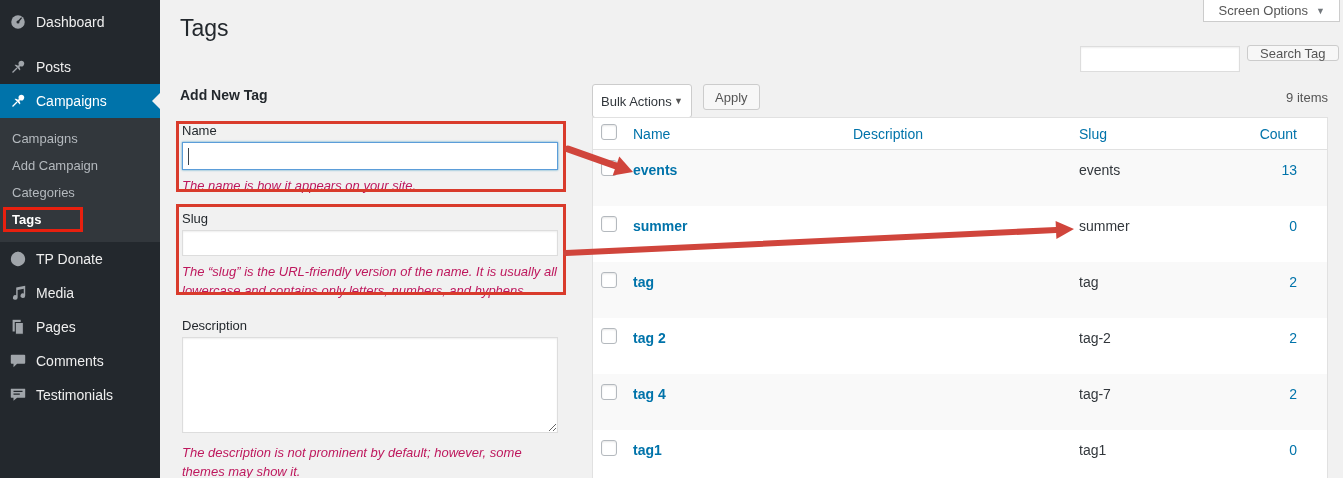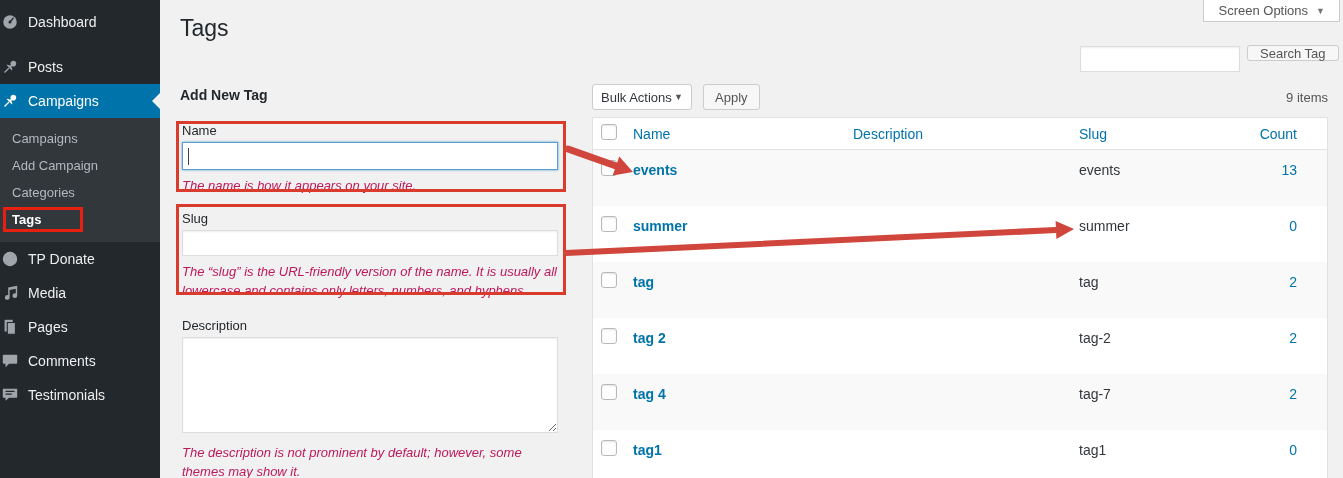--- a/index.html
+++ b/index.html
@@ -2,21 +2,21 @@
 <html><head>
 <meta charset="utf-8">
 <style>
   * { margin:0; padding:0; box-sizing:border-box; }
   body { font-family:"Liberation Sans", sans-serif; }
   #app { position:relative; width:1343px; height:478px; background:#f1f1f1; overflow:hidden; }
 
   
   .sidebar { position:absolute; left:0; top:0; width:160px; height:478px; background:#23282d; z-index:1; }
   .menu { padding-top:5px; }
-  .menu-item { display:flex; align-items:center; height:34px; padding-left:0; font-size:14px; color:#eee; cursor:pointer; position:relative; }
+  .menu-item { display:flex; align-items:center; height:34px; padding-left:8px; font-size:14px; color:#eee; cursor:pointer; position:relative; }
   .mi-icon { width:20px; height:20px; margin-right:8px; color:#a0a5aa; display:flex; align-items:center; justify-content:center; flex:none; }
   .mi-icon svg { width:18px; height:18px; fill:currentColor; }
   .menu-sep { height:11px; }
   .menu-item.active { background:#0073aa; color:#fff; }
   .menu-item.active .mi-icon { color:#fff; }
   .menu-item.active::after { content:""; position:absolute; right:0; top:50%; margin-top:-8px; border:8px solid transparent; border-right-color:#f1f1f1; }
   .submenu { background:#32373c; padding:7px 0 9px; }
   .submenu-item { padding:6px 12px; font-size:13px; line-height:15px; color:#b4b9be; cursor:pointer; }
   .submenu-item.current { color:#fff; font-weight:bold; }
 
@@ -35,21 +35,21 @@
   .field-slug { margin-top:16px; }
   .field-desc { margin-top:18px; }
   .input-wrap { position:relative; }
   .txt-input { width:100%; height:26px; border:1px solid #ddd; background:#fff; box-shadow:inset 0 1px 2px rgba(0,0,0,.07); padding:3px 6px; font-size:14px; font-family:inherit; color:#32373c; }
   .txt-input.focused { height:28px; border-color:#5b9dd9; box-shadow:0 0 2px rgba(30,140,190,.8); }
   .caret { position:absolute; left:6px; top:6px; width:1px; height:17px; background:#3c434a; }
   .help { font-style:italic; font-size:13px; color:#be185d; margin-top:6px; line-height:19px; }
   .desc-area { width:100%; height:96px; border:1px solid #ddd; background:#fff; box-shadow:inset 0 1px 2px rgba(0,0,0,.07); resize:both; font-family:inherit; font-size:14px; padding:4px 6px; color:#32373c; }
 
   
-  .bulk-select { position:absolute; left:592px; top:84px; width:100px; height:26px; background:#fff; border:1px solid #ccc; border-radius:3px; display:flex; align-items:center; justify-content:space-between; padding:0 8px; font-size:13px; color:#32373c; cursor:pointer; }
+  .bulk-select { position:absolute; left:592px; top:84px; width:100px; height:34px; background:#fff; border:1px solid #ccc; border-radius:3px; display:flex; align-items:center; justify-content:space-between; padding:0 8px; font-size:13px; color:#32373c; cursor:pointer; }
   .bs-caret { font-size:9px; color:#555; }
   .apply-button { position:absolute; left:703px; top:84px; height:26px; padding:0 11px; background:#f7f7f7; border:1px solid #ccc; border-radius:3px; color:#555; font-size:13px; cursor:pointer; font-family:inherit; }
   .items-count { position:absolute; top:90px; right:15px; font-size:13px; color:#555; }
 
   
   .list-table { position:absolute; left:592px; top:117px; width:736px; background:#fff; border:1px solid #e1e1e1; }
   .t-header { display:flex; align-items:center; height:32px; border-bottom:1px solid #e1e1e1; }
   .t-row { display:flex; height:56px; }
   .t-row.striped { background:#f9f9f9; }
   .c-cb { width:33px; flex:none; }

